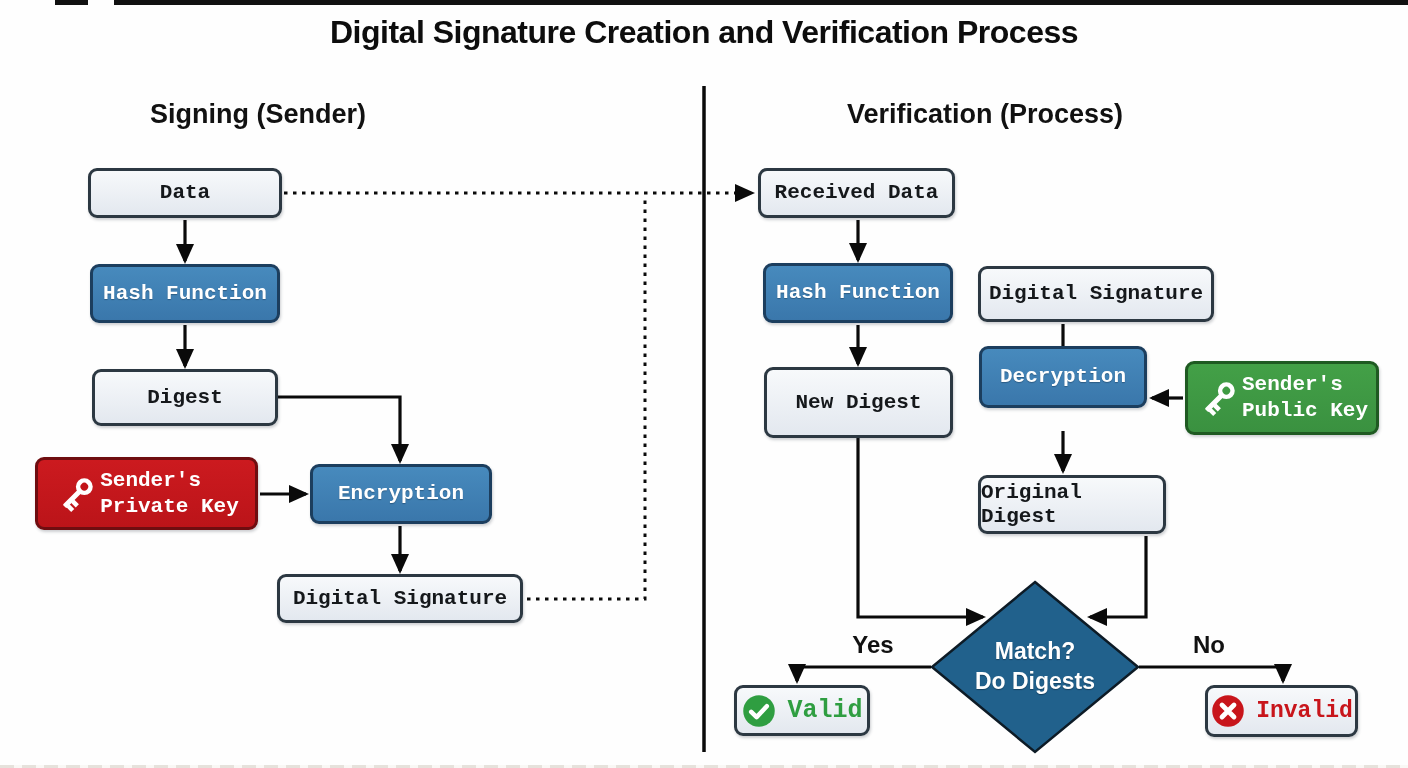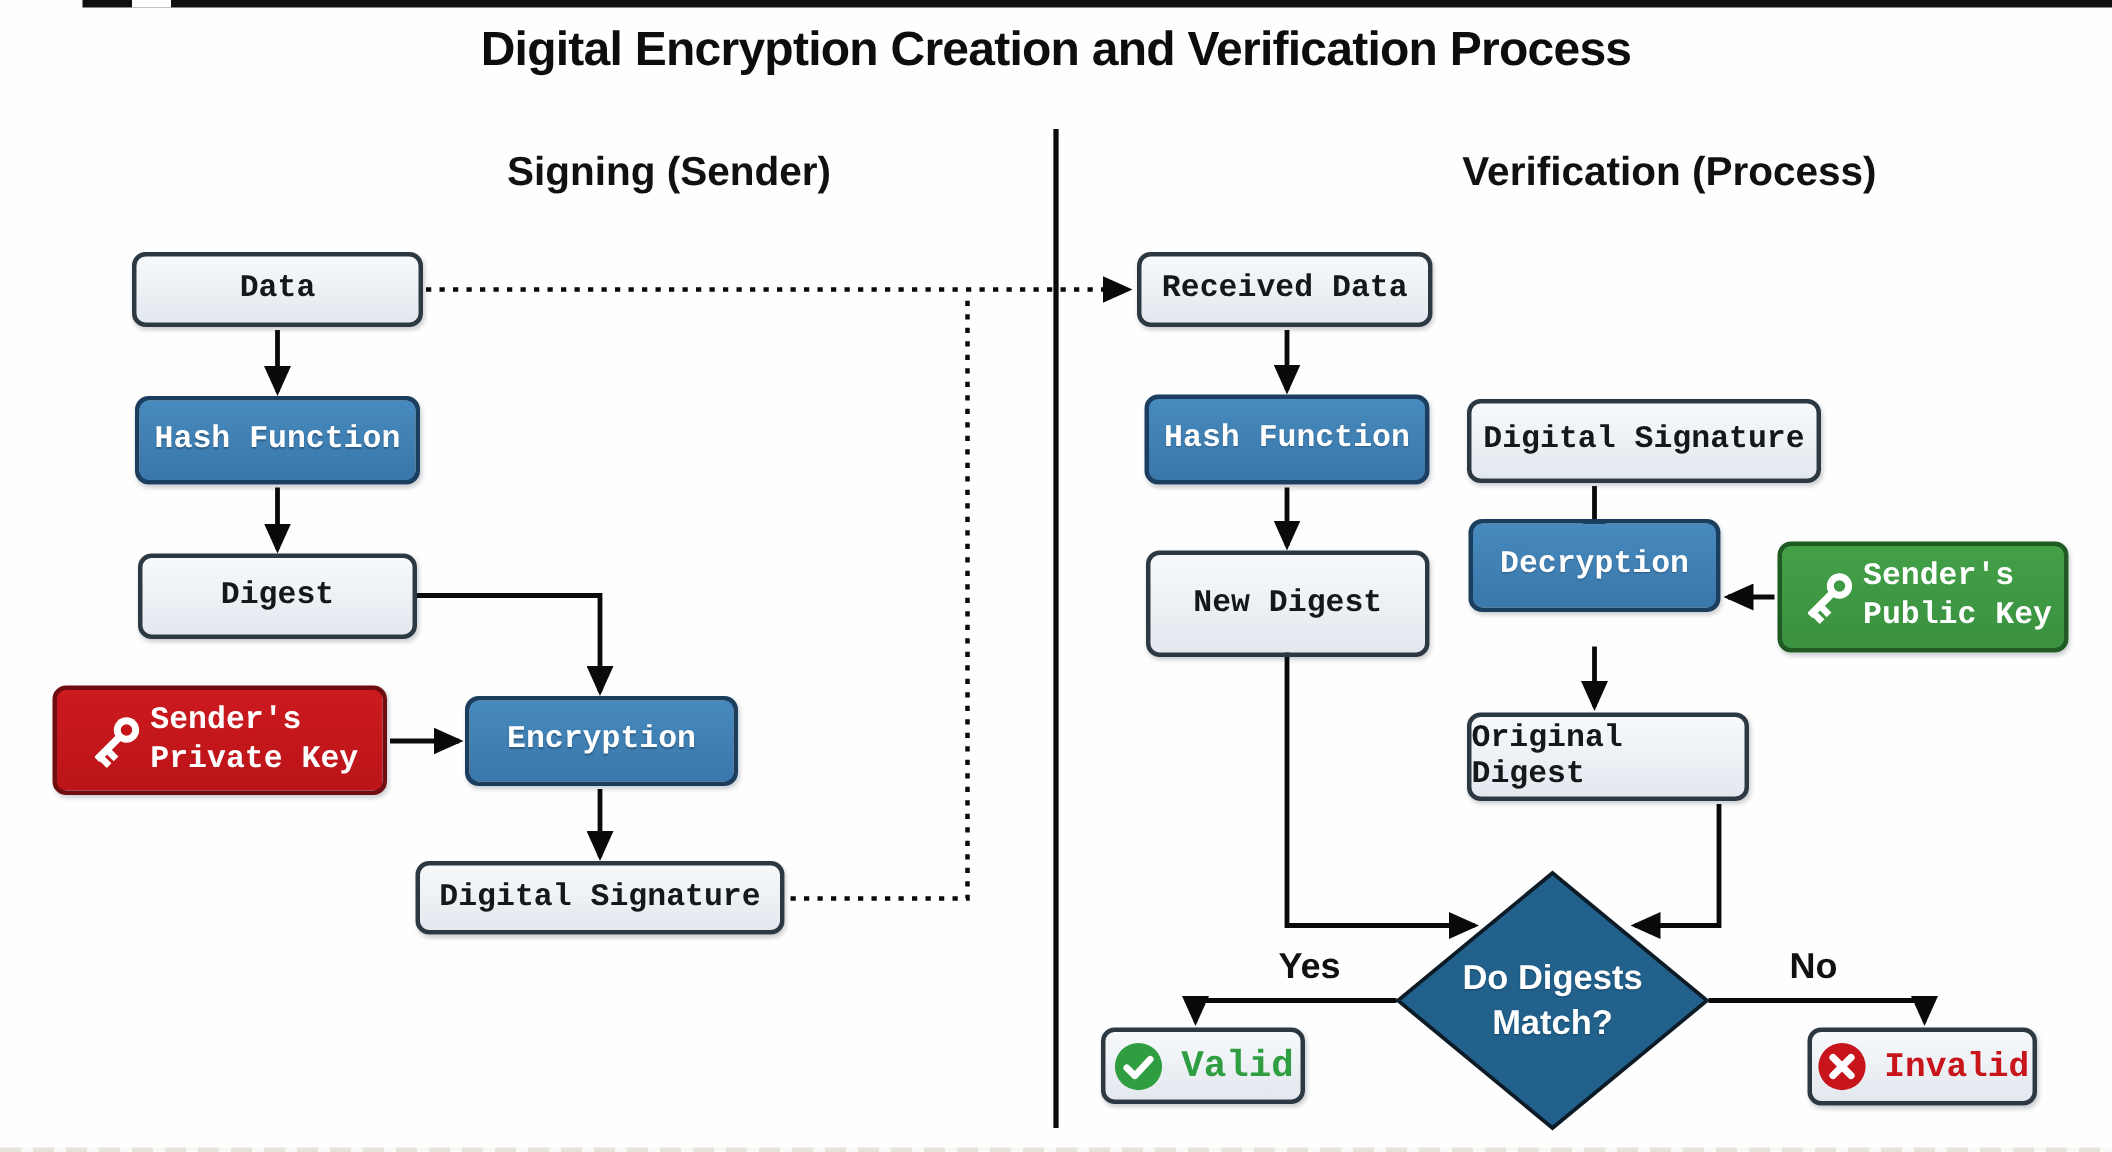--- a/index.html
+++ b/index.html
@@ -11,21 +11,21 @@
   }
   .artifact-top{position:absolute;left:55px;top:0;width:1353px;height:5px;background:#111;}
   .artifact-top-notch{position:absolute;left:88px;top:0;width:26px;height:5px;background:#fefefe;}
   .artifact-bottom{position:absolute;left:0;bottom:0;width:1408px;height:3px;
     background:repeating-linear-gradient(90deg,#dcd6cd 0 14px,#f7f5f1 14px 22px);opacity:.7;}
   .page-title{
     position:absolute;left:0;top:14px;width:1408px;text-align:center;
     font-size:32px;font-weight:700;letter-spacing:-.5px;color:#0d0d0d;
   }
   .section-title{
-    position:absolute;top:99px;width:404px;text-align:right;
+    position:absolute;top:99px;width:404px;text-align:left;
     font-size:27px;font-weight:700;color:#111;
   }
   .section-title.left{left:150px;}
   .section-title.right{left:847px;}
 
   .box{
     position:absolute;box-sizing:border-box;border-radius:9px;
     display:flex;align-items:center;justify-content:center;
     font-weight:700;font-size:21px;line-height:24px;
     border:3px solid #2c3842;
@@ -63,21 +63,21 @@
 
   svg.layer{position:absolute;left:0;top:0;pointer-events:none;}
 </style>
 </head>
 <body>
 
 <div class="artifact-top"></div>
 <div class="artifact-top-notch"></div>
 <div class="artifact-bottom"></div>
 
-<div class="page-title">Digital Encryption Creation and Verification Process</div>
+<div class="page-title">Digital Signature Creation and Verification Process</div>
 <div class="section-title left">Signing (Sender)</div>
 <div class="section-title right">Verification (Process)</div>
 
 <svg class="layer" width="1408" height="768" viewBox="0 0 1408 768">
   <defs>
     <marker id="arr" markerUnits="userSpaceOnUse" markerWidth="20" markerHeight="18" refX="17" refY="9" orient="auto">
       <path d="M0,0 L20,9 L0,18 Z" fill="#0a0a0a"></path>
     </marker>
   </defs>
 
@@ -179,22 +179,22 @@
       <span>Public Key</span>
     </div>
   </div>
 </div>
 
 <div class="box light" style="left:978px;top:475px;width:188px;height:59px;">
   <span>Original Digest</span>
 </div>
 
 <div class="diamond-label">
+  <div>Match?</div>
   <div>Do Digests</div>
-  <div>Match?</div>
 </div>
 
 <div class="edge-label yes">Yes</div>
 <div class="edge-label no">No</div>
 
 <div class="box light" style="left:734px;top:685px;width:136px;height:51px;">
   <div class="result-row">
     <svg class="result-icon" viewBox="0 0 24 24">
       <circle cx="12" cy="12" r="10.5" fill="#2F9E41"></circle>
       <path d="M6.8 12.6 L10.4 16.1 L17.2 8.8" stroke="#fff" stroke-width="3" fill="none" stroke-linecap="round" stroke-linejoin="round"></path>

